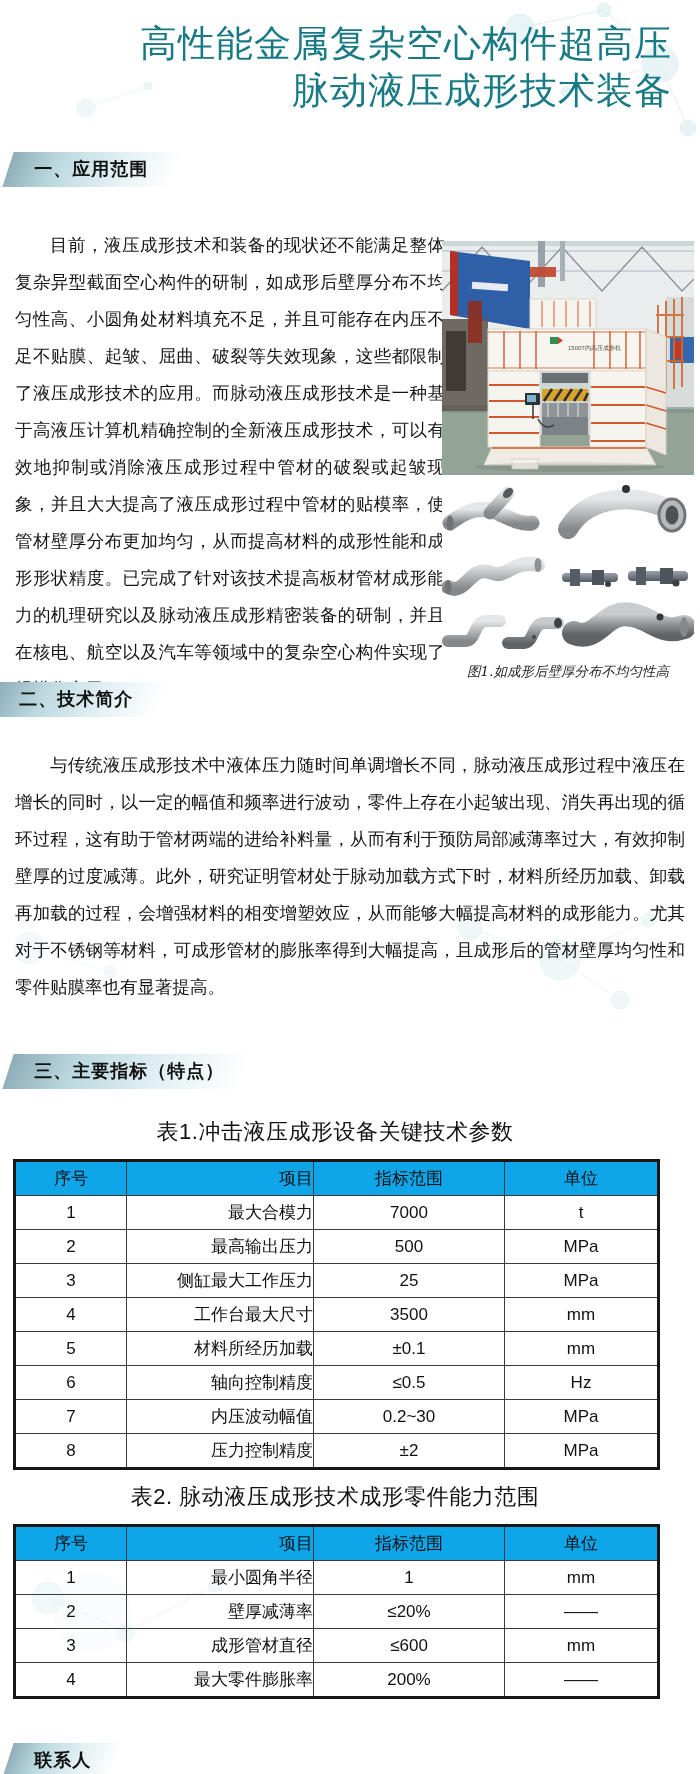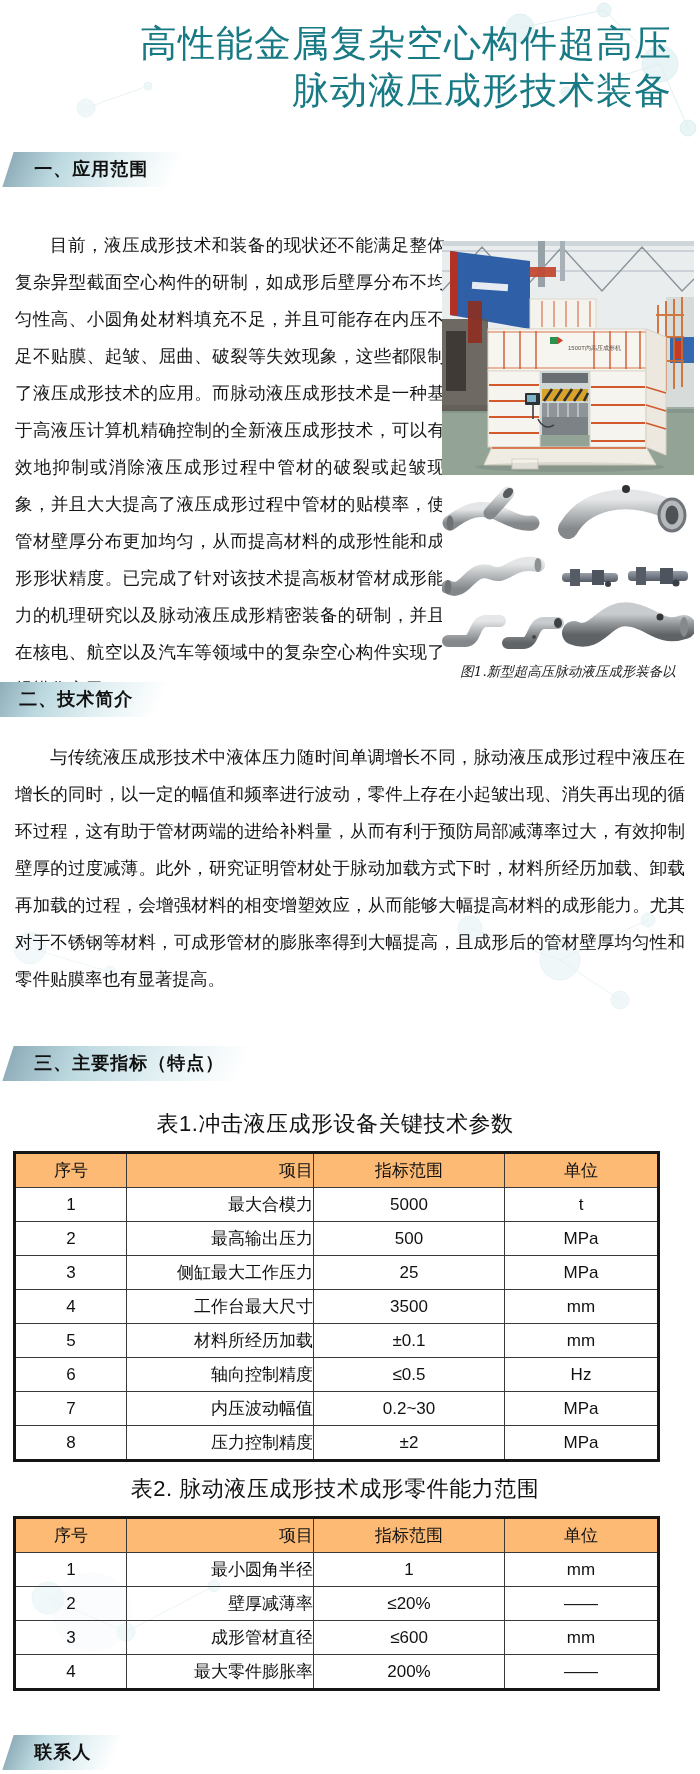--- a/index.html
+++ b/index.html
@@ -40,38 +40,38 @@
   .sec1-row{position:relative;height:520px;padding-left:15px;margin-top:10px;}
   .para1{position:absolute;left:15px;top:30px;width:430px;}
   .figure-col{position:absolute;right:6px;top:44px;width:252px;margin:0;}
   .figure-col svg{display:block;}
   .fig-caption{
     margin-top:8px;text-align:center;
     font-family:"DejaVu Serif","Liberation Serif",serif;font-style:italic;
     font-size:13.5px;line-height:21px;color:#1c1c1c;
   }
   .sec2-header{position:absolute;left:0;bottom:0;}
-  .para2{margin:22px 15px 0 15px;}
+  .para2{margin:30px 15px 0 15px;}
 
   
   .sec3-wrap{margin-top:48px;padding-left:15px;}
   .table-wrap{width:644px;margin-left:13px;}
   .table-title{
     margin-top:28px;text-align:center;font-size:22px;color:#111;letter-spacing:.5px;
   }
   .table-title.t2{margin-top:12px;}
   table.spec{
     border-collapse:collapse;margin-top:12px;width:644px;
     border:3px solid #161616;table-layout:fixed;
   }
   table.spec th,table.spec td{
     border:1.5px solid #3a3a3a;height:33px;text-align:center;vertical-align:middle;
     font-size:17px;font-weight:normal;color:#111;padding:0;
   }
-  table.spec thead th{background:#fdba74;}
+  table.spec thead th{background:#0ea5e9;}
   table.spec th:nth-child(1),table.spec td:nth-child(1){width:110px;}
   table.spec th:nth-child(2),table.spec td:nth-child(2){width:186px;text-align:right;}
   table.spec th:nth-child(3),table.spec td:nth-child(3){width:190px;}
   table.spec th:nth-child(4),table.spec td:nth-child(4){width:152px;}
 
   
   .contact-wrap{margin-top:44px;padding-left:15px;}
 </style>
 </head>
 <body>
@@ -260,21 +260,21 @@
           </g>
 
           <g>
             <path d="M132,152 C156,162 162,128 190,134 C212,138 218,154 242,146" stroke="url(#met2)" stroke-width="24" fill="none" stroke-linecap="round"></path>
             <circle cx="218" cy="136" r="3.5" fill="#33373a"></circle>
             <ellipse cx="242" cy="146" rx="4" ry="10" fill="#85898d"></ellipse>
           </g>
         </svg>
 
         <figcaption class="fig-caption">
-          <div>图1.新型超高压脉动液压成形装备以</div>
+          <div>图1.如成形后壁厚分布不均匀性高</div>
         </figcaption>
       </figure>
 
       <div class="sec-header sec2-header">
         <span class="sec-header-label">二、技术简介</span>
       </div>
     </div>
 
     <p class="body-text para2">与传统液压成形技术中液体压力随时间单调增长不同，脉动液压成形过程中液压在增长的同时，以一定的幅值和频率进行波动，零件上存在小起皱出现、消失再出现的循环过程，这有助于管材两端的进给补料量，从而有利于预防局部减薄率过大，有效抑制壁厚的过度减薄。此外，研究证明管材处于脉动加载方式下时，材料所经历加载、卸载再加载的过程，会增强材料的相变增塑效应，从而能够大幅提高材料的成形能力。尤其对于不锈钢等材料，可成形管材的膨胀率得到大幅提高，且成形后的管材壁厚均匀性和零件贴膜率也有显著提高。</p>
 
@@ -292,21 +292,21 @@
               <th>序号</th>
               <th>项目</th>
               <th>指标范围</th>
               <th>单位</th>
             </tr>
           </thead>
           <tbody>
             <tr>
               <td>1</td>
               <td>最大合模力</td>
-              <td>5000</td>
+              <td>7000</td>
               <td>t</td>
             </tr>
             <tr>
               <td>2</td>
               <td>最高输出压力</td>
               <td>500</td>
               <td>MPa</td>
             </tr>
             <tr>
               <td>3</td>

